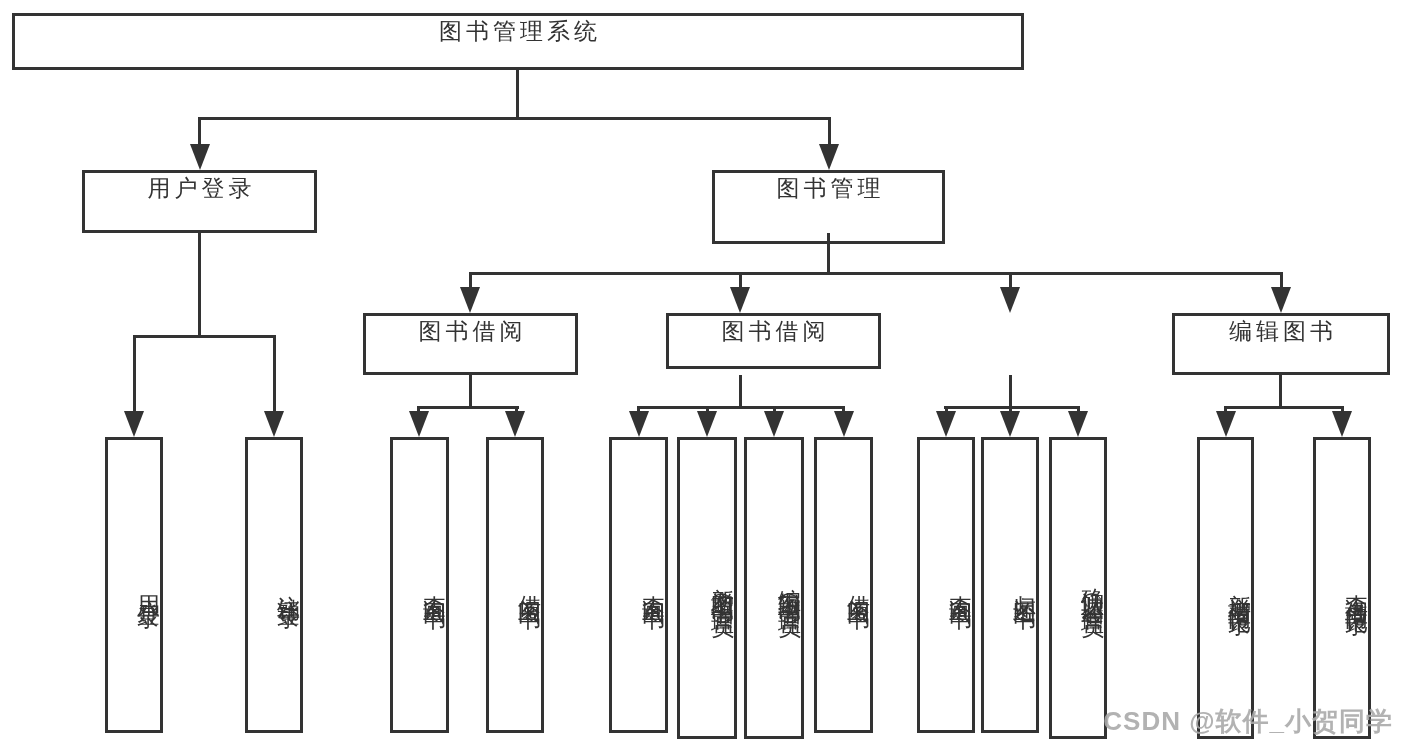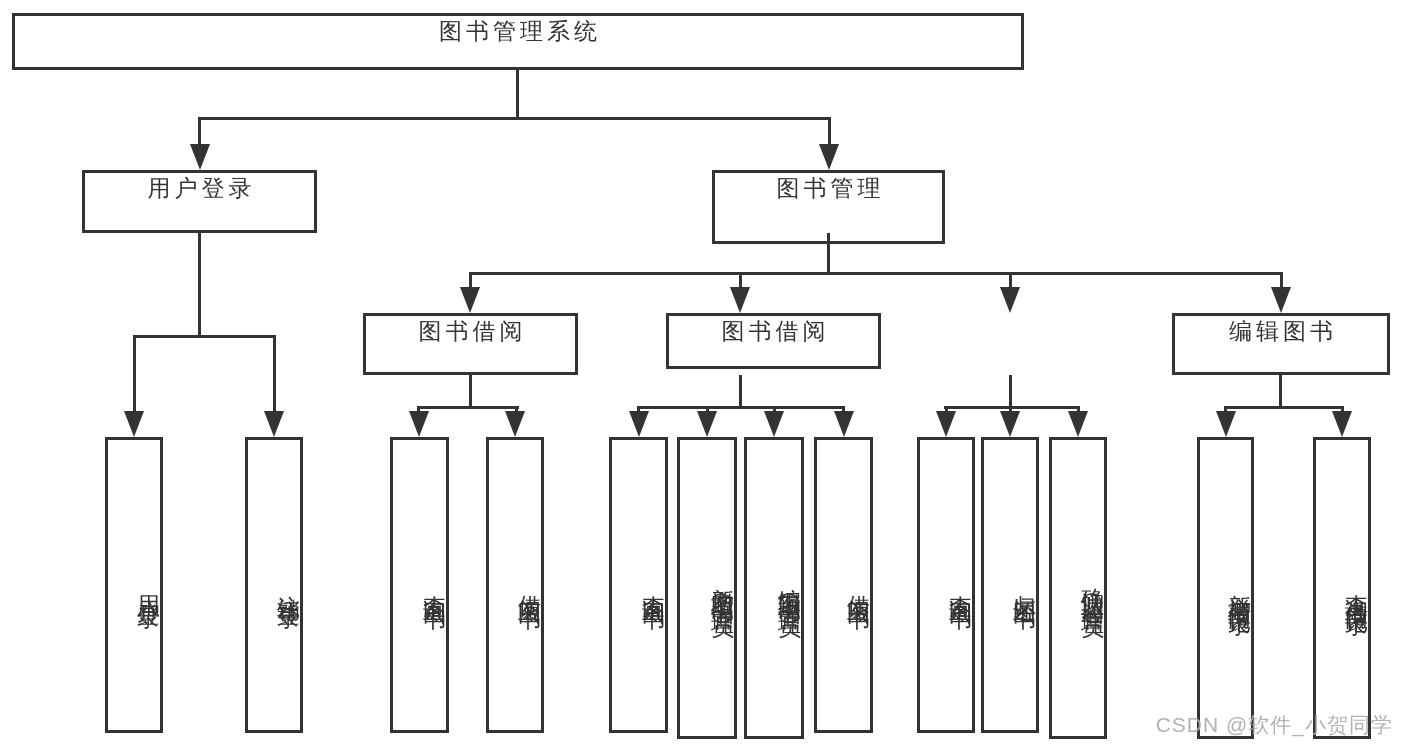--- a/index.html
+++ b/index.html
@@ -53,25 +53,26 @@
     width: 0;
     height: 0;
     border-left: 10px solid transparent;
     border-right: 10px solid transparent;
     border-top: 26px solid #333333;
   }
   .watermark {
     position: absolute;
     right: 12px;
     bottom: 8px;
-    font-size: 21px;
+    font-size: 26px;
     color: rgba(170, 170, 170, 0.9);
     letter-spacing: 1px;
     white-space: nowrap;
     pointer-events: none;
+    font-weight: bold;
   }
 </style>
 </head>
 <body>
 
 <div class="canvas">
 
   <div class="node h" style="left:12px; top:13px; width:1012px; height:57px;">
     <span>图书管理系统</span>
   </div>

